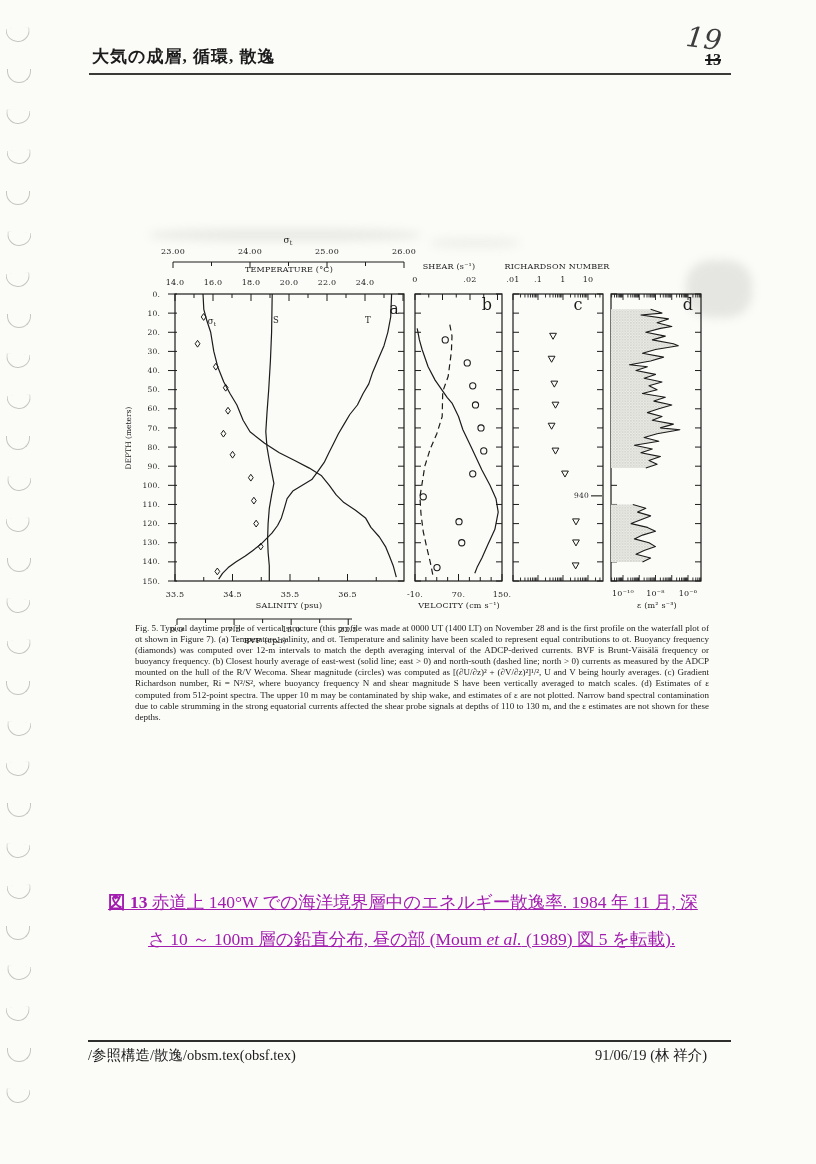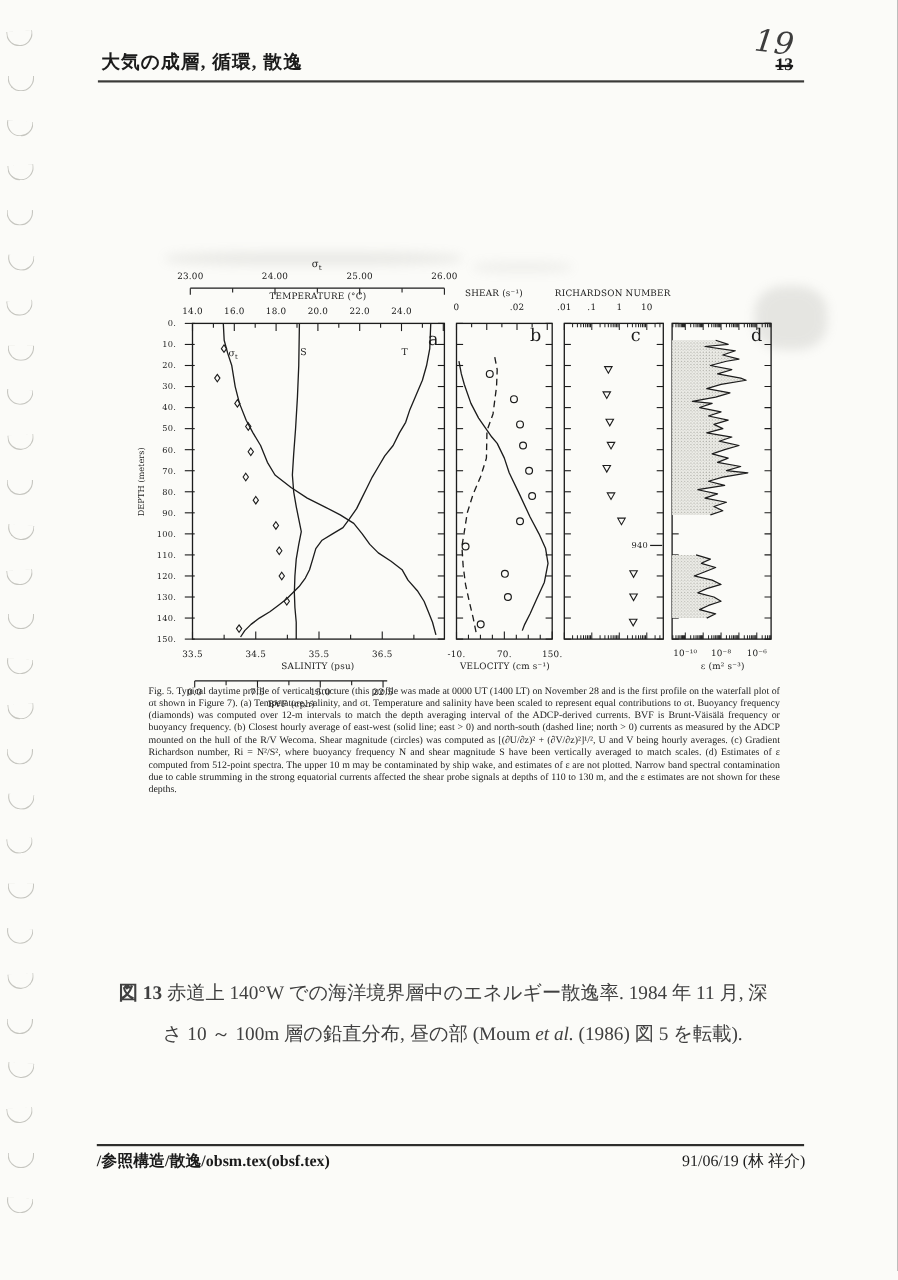--- a/index.html
+++ b/index.html
@@ -11,25 +11,25 @@
   .hdr-left{position:absolute;left:92px;top:45px;font-size:17px;font-weight:bold;letter-spacing:1px;}
   .hdr-right{position:absolute;left:0;top:48px;width:697px;text-align:right;font-size:17px;font-weight:bold;letter-spacing:1px;}
   .hdr-pageno{position:absolute;left:705px;top:51px;font-size:16px;font-weight:bold;
         text-decoration:line-through;text-decoration-thickness:2px;}
   .hdr-hand{position:absolute;left:686px;top:22px;font-size:28px;color:#3d3d3d;
         font-style:italic;transform:rotate(7deg);font-family:"DejaVu Serif",serif;}
   .hdr-rule{position:absolute;left:89px;top:73px;width:642px;height:2px;background:#3a3a38;}
   .figsvg{position:absolute;left:0;top:0;pointer-events:none;}
   .figcap{position:absolute;left:135px;top:614px;width:574px;font-size:9px;line-height:11.1px;
         text-align:justify;color:#222;}
-  .jpcap{position:absolute;left:108px;top:884px;width:612px;font-size:17.5px;line-height:37px;color:#404040;}
+  .jpcap{position:absolute;left:108px;top:884px;width:612px;font-size:17.5px;line-height:37px;color:#a21caf;text-decoration:underline;}
   .jpcap .l2{padding-left:40px;}
   .ftr-rule{position:absolute;left:88px;top:1040px;width:643px;height:1.5px;background:#2e2e2c;}
-  .ftr-left{position:absolute;left:88px;top:1046px;font-size:14.5px;font-weight:bold;}
-  .ftr-right{position:absolute;left:430px;top:1046px;width:302px;text-align:right;font-size:14.5px;}
+  .ftr-left{position:absolute;left:88px;top:1046px;font-size:14.5px;}
+  .ftr-right{position:absolute;left:405px;top:1046px;width:302px;text-align:right;font-size:14.5px;}
   b.cap{font-weight:bold;}
 </style>
 </head>
 <body>
 
 <div class="page">
 
   <div id="rings">
       <span class="ring" style="top: 28px; left: 6px; transform: rotate(-4deg);"></span>
       <span class="ring" style="top: 68.8px; left: 7px; transform: rotate(0deg);"></span>
@@ -537,20 +537,20 @@
           <path d="M611 504.5 L632.8 504.5 L645.8 508.3 L637.6 512.1 L650.6 515.9 L640.9 519.8 L631.1 523.6 L647.4 527.4 L655.5 531.3 L642.5 535.1 L634.4 538.9 L649.0 542.7 L655.5 546.6 L644.1 550.4 L636.0 554.2 L650.6 558.0 L642.5 561.9 L611 561.9 Z" fill="url(#stip)" stroke="none"></path>
           <polyline points="632.8,504.5 645.8,508.3 637.6,512.1 650.6,515.9 640.9,519.8 631.1,523.6 647.4,527.4 655.5,531.3 642.5,535.1 634.4,538.9 649.0,542.7 655.5,546.6 644.1,550.4 636.0,554.2 650.6,558.0 642.5,561.9" fill="none" stroke="#1c1c1c" stroke-width="1.1" stroke-linejoin="round"></polyline>
         </g>
       </g>
     </svg>
 
   <p class="figcap">Fig. 5.  Typical daytime profile of vertical structure (this profile was made at 0000 UT (1400 LT) on November 28 and is the first profile on the waterfall plot of σt shown in Figure 7). (a) Temperature, salinity, and σt. Temperature and salinity have been scaled to represent equal contributions to σt. Buoyancy frequency (diamonds) was computed over 12-m intervals to match the depth averaging interval of the ADCP-derived currents. BVF is Brunt-Väisälä frequency or buoyancy frequency. (b) Closest hourly average of east-west (solid line; east &gt; 0) and north-south (dashed line; north &gt; 0) currents as measured by the ADCP mounted on the hull of the R/V Wecoma. Shear magnitude (circles) was computed as [(∂U/∂z)² + (∂V/∂z)²]¹/², U and V being hourly averages. (c) Gradient Richardson number, Ri = N²/S², where buoyancy frequency N and shear magnitude S have been vertically averaged to match scales. (d) Estimates of ε computed from 512-point spectra. The upper 10 m may be contaminated by ship wake, and estimates of ε are not plotted. Narrow band spectral contamination due to cable strumming in the strong equatorial currents affected the shear probe signals at depths of 110 to 130 m, and the ε estimates are not shown for these depths.</p>
 
   <div class="jpcap">
     <div><b class="cap">図 13</b><span> 赤道上 140°W での海洋境界層中のエネルギー散逸率. 1984 年 11 月, 深</span></div>
-    <div class="l2"><span>さ 10 ～ 100m 層の鉛直分布, 昼の部 (Moum </span><i>et al.</i><span> (1986) 図 5 を転載).</span></div>
+    <div class="l2"><span>さ 10 ～ 100m 層の鉛直分布, 昼の部 (Moum </span><i>et al.</i><span> (1989) 図 5 を転載).</span></div>
   </div>
 
   <div class="ftr-rule"></div>
   <div class="ftr-left">/参照構造/散逸/obsm.tex(obsf.tex)</div>
   <div class="ftr-right">91/06/19 (林 祥介)</div>
 
 </div>
 
 </body></html>

